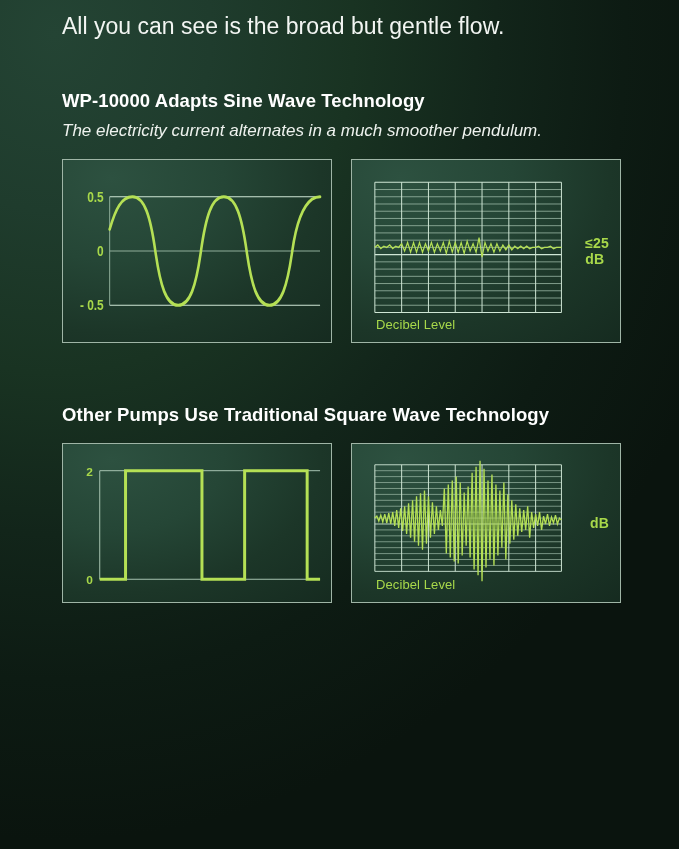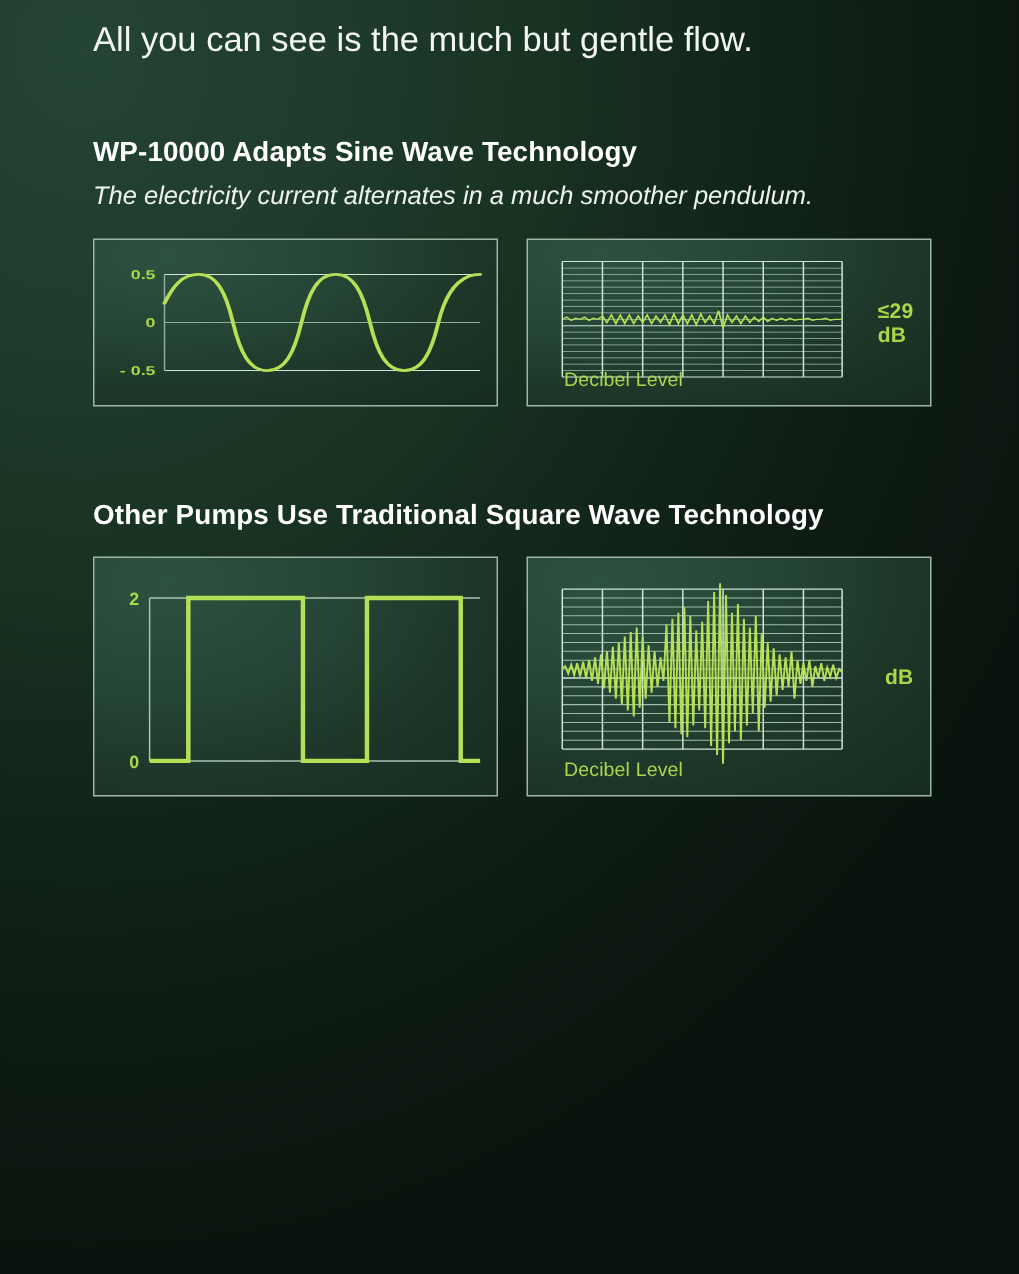--- a/index.html
+++ b/index.html
@@ -87,21 +87,21 @@
   
   .panel-row {
     display: flex;
     gap: 19px;
     margin-top: 16px;
   }
 
   .panel {
     position: relative;
     width: 270px;
-    height: 112px;
+    height: 184px;
     box-sizing: border-box;
     border: 1px solid #9fb5a6;
     background:
       radial-gradient(ellipse 120% 130% at 18% 10%,
         #2d5140 0%,
         #254636 35%,
         #1c3628 65%,
         #152a1f 100%);
     padding: 3px;
   }
@@ -153,21 +153,21 @@
     font-weight: bold;
   }
 </style>
 </head>
 <body>
 
 <div id="page">
   <div class="content">
 
 
-    <p class="subtitle">All you can see is the much but gentle flow.</p>
+    <p class="subtitle">All you can see is the broad but gentle flow.</p>
 
     <div class="section">
       <h2 class="section-heading">WP-10000 Adapts Sine Wave Technology</h2>
       <p class="section-body">The electricity current alternates in a much smoother pendulum.</p>
 
       <div class="panel-row top">
 
         <div class="panel">
           <div class="panel-inner">
             <svg viewBox="0 0 264 146" preserveAspectRatio="none">
@@ -229,21 +229,21 @@
                 <line x1="182" y1="16" x2="182" y2="124" stroke="#cfe6d5" stroke-width="1"></line>
                 <line x1="208" y1="16" x2="208" y2="124" stroke="#cfe6d5" stroke-width="1"></line>
               </g>
               <polyline fill="none" stroke="#b5e055" stroke-width="1.2" points="20,70 23,68 26,71 29,69 32,70 35,68 38,71 41,69 44,70 47,67 50,73 53,66 56,74 59,66
                         62,74 65,66 68,74 71,67 74,73 77,66 80,74 83,67 86,73 89,66 92,75 95,65 98,74 101,66
                         104,74 107,66 110,75 113,65 116,73 119,67 122,74 125,62 128,78 131,66 134,73 137,67
                         140,74 143,67 146,73 149,68 152,72 155,68 158,72 161,69 164,71 167,69 170,71 173,69
                         176,71 179,70 182,70 185,69 188,71 191,70 194,70 197,69 200,71 203,70 208,70"></polyline>
             </svg>
             <div class="side-label">
-              <span>≤29</span>
+              <span>≤25</span>
               <span>dB</span>
             </div>
             <div class="axis-caption">Decibel Level</div>
           </div>
         </div>
 
       </div>
     </div>
 
     <div class="section second">

